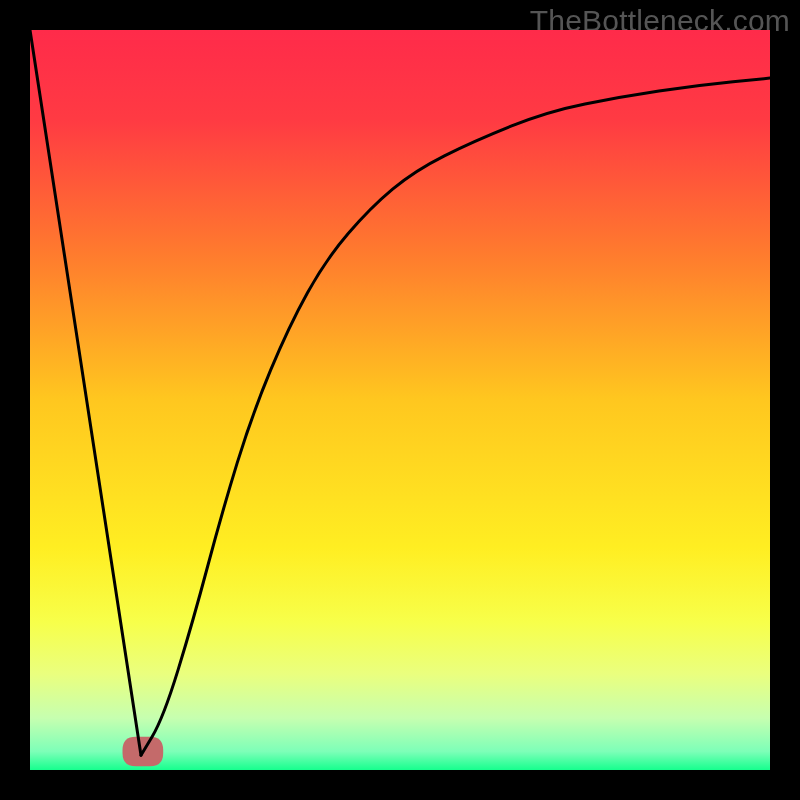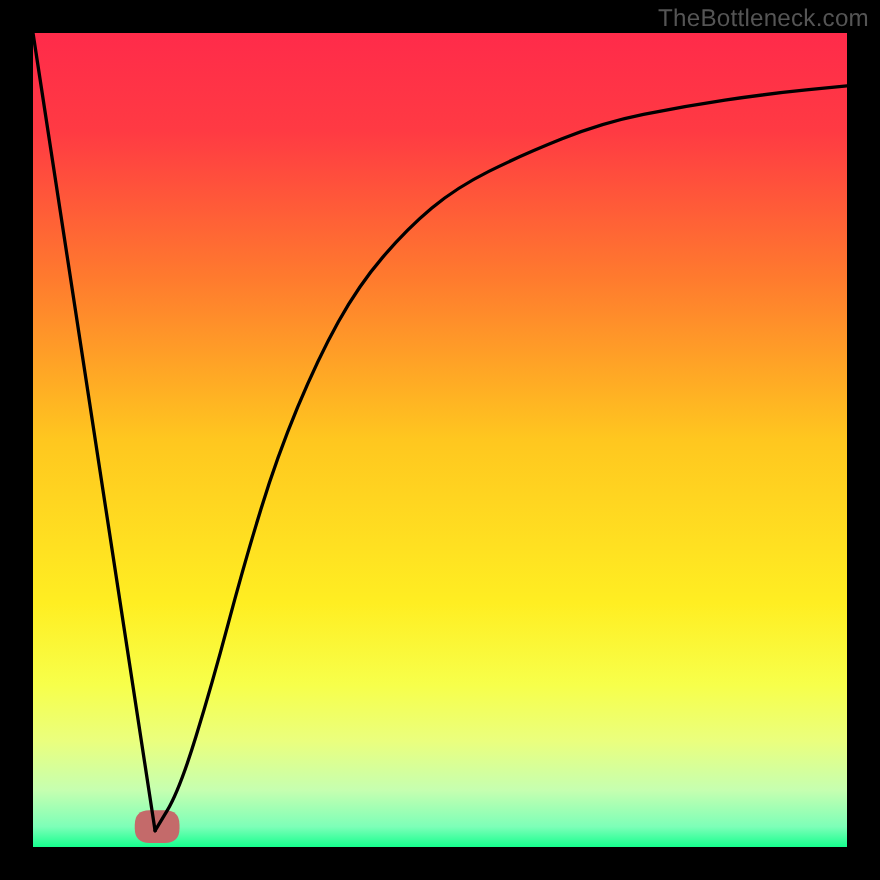--- a/index.html
+++ b/index.html
@@ -25,21 +25,21 @@
     left: 30px;
     width: 740px;
     height: 740px;
     
   }
   .watermark {
     position: absolute;
     top: 4px;
     right: 10px;
     color: #555;
-    font-size: 22px;
+    font-size: 30px;
     font-weight: 400;
     letter-spacing: 0.2px;
   }
   svg {
     display: block;
   }
 </style>
 </head>
 <body>
 

